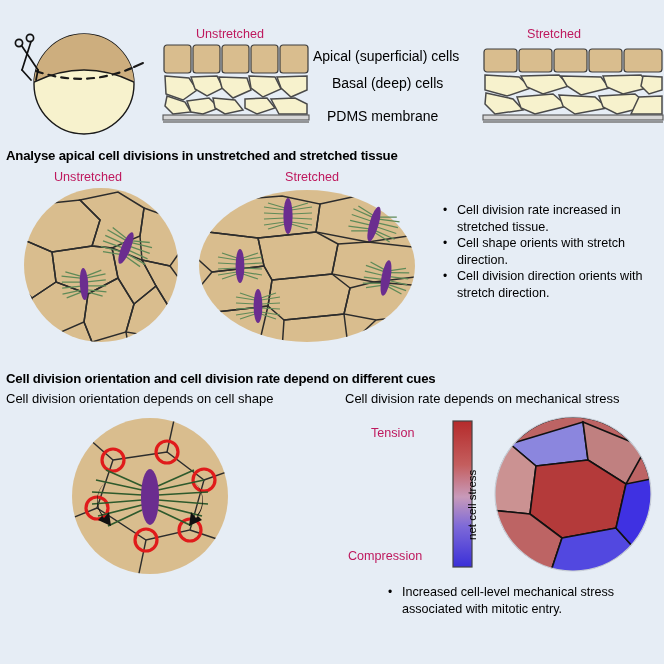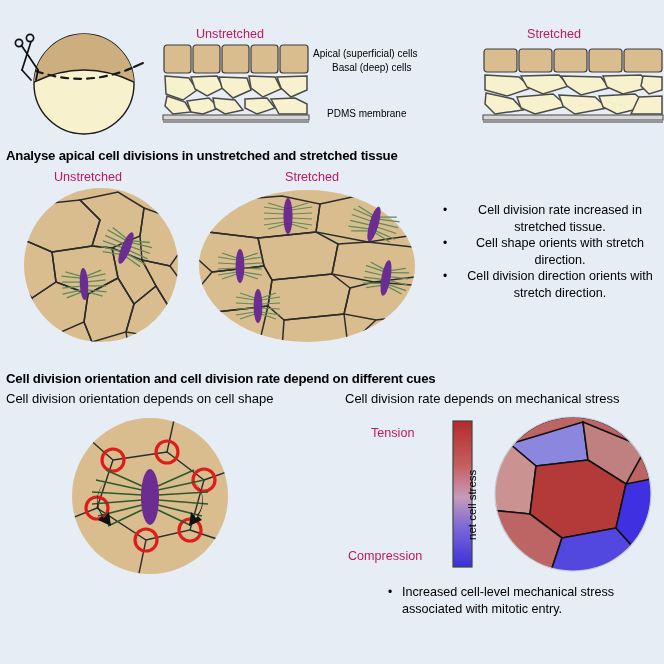--- a/index.html
+++ b/index.html
@@ -28,21 +28,21 @@
     white-space:nowrap;
   }
   .panel-label{
     position:absolute;
     font-size:12.6px;
     color:#be185d;
     white-space:nowrap;
   }
   .row-label{
     position:absolute;
-    font-size:10px;
+    font-size:14px;
     color:#000;
     white-space:nowrap;
     text-align:right;
   }
   ul.bullets{
     position:absolute;
     margin:0;padding:0;
     list-style:none;
   }
   ul.bullets li{
@@ -144,21 +144,21 @@
       <path d="M34 53 L70 50 L84 62 L52 70 L38 64 Z"></path>
       <path d="M76 51 L112 53 L124 64 L92 70 L80 62 Z"></path>
       <path d="M116 52 L152 50 L166 62 L134 70 L120 63 Z"></path>
       <path d="M156 53 L179 52 L179 70 L148 70 Z"></path>
     </g>
     <rect x="0" y="71" width="180" height="5" fill="#d6d6d6" stroke="#555" stroke-width="1.1"></rect>
     <line x1="0" y1="78" x2="180" y2="78" stroke="#777" stroke-width="1.6"></line>
   </svg>
 
   <div class="row-label" style="left:313px;top:48px;">Apical (superficial) cells</div>
-  <div class="row-label" style="left:332px;top:62px;">Basal (deep) cells</div>
+  <div class="row-label" style="left:332px;top:75px;">Basal (deep) cells</div>
   <div class="row-label" style="left:327px;top:108px;">PDMS membrane</div>
 
   <div class="sect-title" style="left:6px;top:148px;">Analyse apical cell divisions in unstretched and stretched tissue</div>
 
   <div class="panel-label" style="left:54px;top:170px;">Unstretched</div>
   <div class="panel-label" style="left:285px;top:170px;">Stretched</div>
 
   <svg style="left:22px;top:186px;" width="158" height="158" viewBox="0 0 158 158">
     <defs>
         <clipPath id="cu">
@@ -243,21 +243,21 @@
     </g>
     <g fill="#6b2d8f">
       <ellipse cx="90" cy="26" rx="4.6" ry="18"></ellipse>
       <ellipse cx="176" cy="34" rx="4.6" ry="18" transform="rotate(16,176,34)"></ellipse>
       <ellipse cx="42" cy="76" rx="4.4" ry="17"></ellipse>
       <ellipse cx="188" cy="88" rx="4.6" ry="18" transform="rotate(10,188,88)"></ellipse>
       <ellipse cx="60" cy="116" rx="4.4" ry="17"></ellipse>
     </g>
   </svg>
 
-  <ul class="bullets" style="left:441px;top:202px;width:222px;text-align:center;">
+  <ul class="bullets" style="left:441px;top:202px;width:222px;">
     <li>Cell division rate increased in stretched tissue.</li>
     <li>Cell shape orients with stretch direction.</li>
     <li>Cell division direction orients with stretch direction.</li>
   </ul>
 
   <div class="sect-title" style="left:6px;top:371px;">Cell division orientation and cell division rate depend on different cues</div>
   <div class="sub-label" style="left:6px;top:391px;">Cell division orientation depends on cell shape</div>
   <div class="sub-label" style="left:345px;top:391px;">Cell division rate depends on mechanical stress</div>
 
   <svg style="left:62px;top:418px;" width="176" height="160" viewBox="0 0 176 160">

